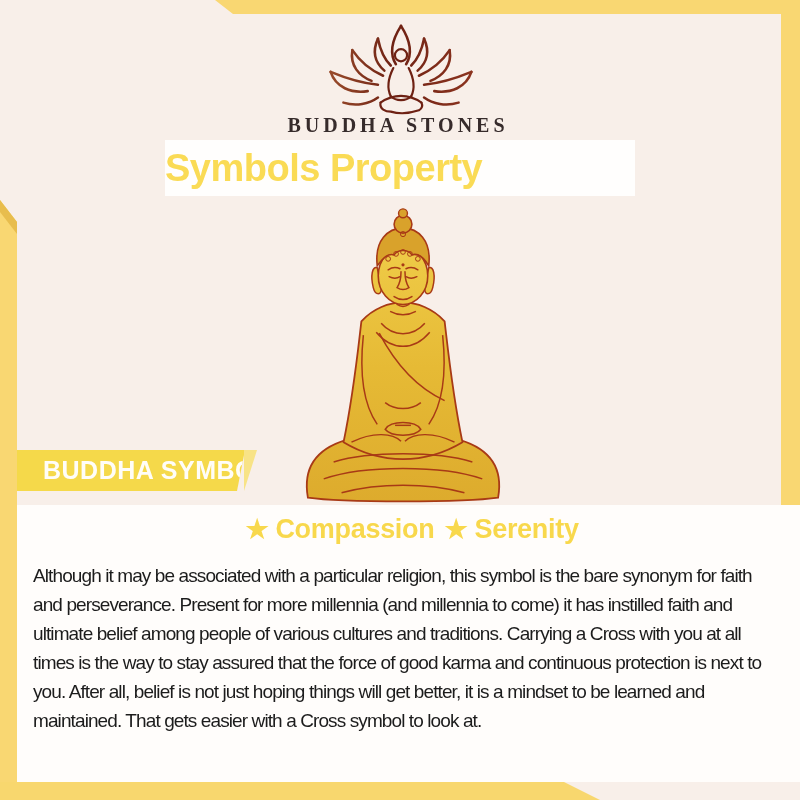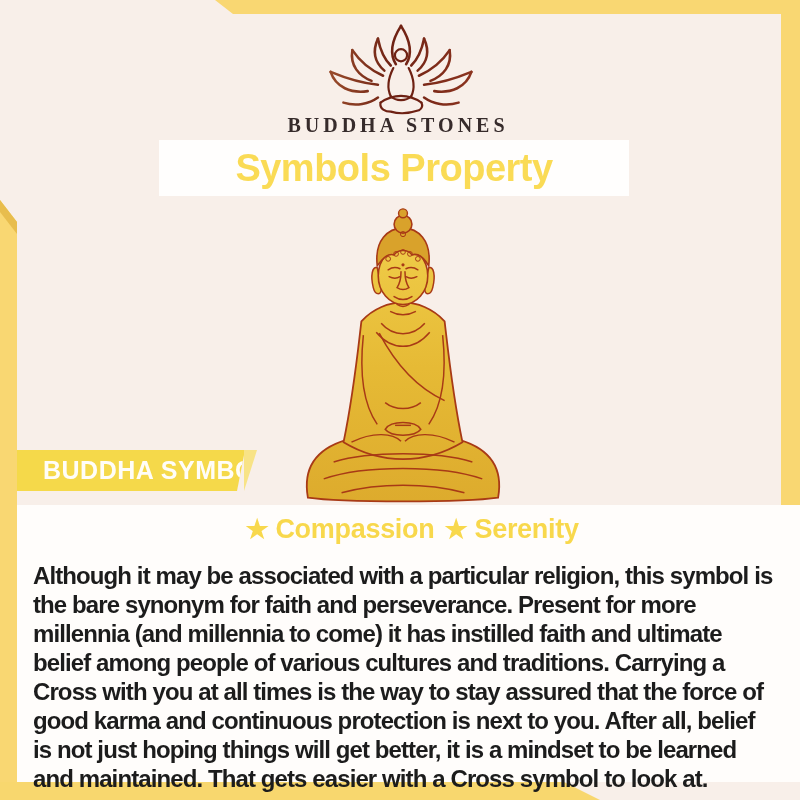--- a/index.html
+++ b/index.html
@@ -16,42 +16,42 @@
     background:#f9d772;clip-path:polygon(0 0,100% 22px,100% 100%,0 100%);}
   .left-strip-shadow{position:absolute;left:0;top:200px;width:17px;height:40px;
     background:#e8bd4d;clip-path:polygon(0 0,100% 22px,100% 34px,0 12px);}
   .bottom-band{position:absolute;left:0;top:782px;width:600px;height:18px;
     background:#f8d76e;clip-path:polygon(0 0,94% 0,100% 100%,0 100%);}
   .lotus{position:absolute;left:321px;top:22px;}
   .brand-name{position:absolute;left:0;top:114px;width:796px;text-align:center;
     font-family:"Liberation Serif",serif;font-size:20px;letter-spacing:4px;
     color:#362b2b;font-weight:600;}
   
-  .headline-bar{position:absolute;left:159px;top:140px;width:470px;height:56px;
-    background:#fffefd;display:flex;align-items:center;justify-content:center;}
+  .headline-bar{position:absolute;left:165px;top:140px;width:470px;height:56px;
+    background:#fffefd;display:flex;align-items:center;justify-content:flex-start;}
   .headline{font-size:38px;font-weight:700;color:#fadb55;letter-spacing:-.5px;}
   
   .statue{position:absolute;left:294px;top:203px;}
   
   .ribbon{position:absolute;left:17px;top:450px;width:228px;height:41px;
     background:#f5d94a;clip-path:polygon(0 0,100% 0,calc(100% - 8px) 100%,0 100%);
     display:flex;align-items:center;}
   .ribbon-label{color:#fffdf8;font-size:25px;font-weight:600;letter-spacing:.5px;
     padding-left:26px;white-space:nowrap;}
   .ribbon-tail{position:absolute;left:244px;top:450px;width:13px;height:41px;
     background:#f8e386;clip-path:polygon(0 0,100% 0,0 100%);}
   
   .panel{position:absolute;left:17px;top:505px;width:783px;height:277px;
     background:#fffdfb;}
   .traits-line{position:absolute;left:0;top:514px;width:800px;text-align:center;
     color:#f8d84c;font-size:27px;font-weight:700;letter-spacing:-.3px;padding-left:12px;}
   .traits-line .star{font-size:26px;margin-right:7px;}
   .traits-line .star.second{margin-left:10px;}
   .body-text{position:absolute;left:33px;top:561px;width:742px;
-    font-size:24px;font-weight:700;line-height:29px;letter-spacing:-.9px;
+    font-size:19px;font-weight:400;line-height:29px;letter-spacing:-.9px;
     color:#1c1c1c;text-align:left;}
 </style>
 </head>
 <body>
 
 <div class="canvas">
 
   <div class="top-bar"></div>
   <div class="right-strip"></div>
   <div class="left-strip"></div>

